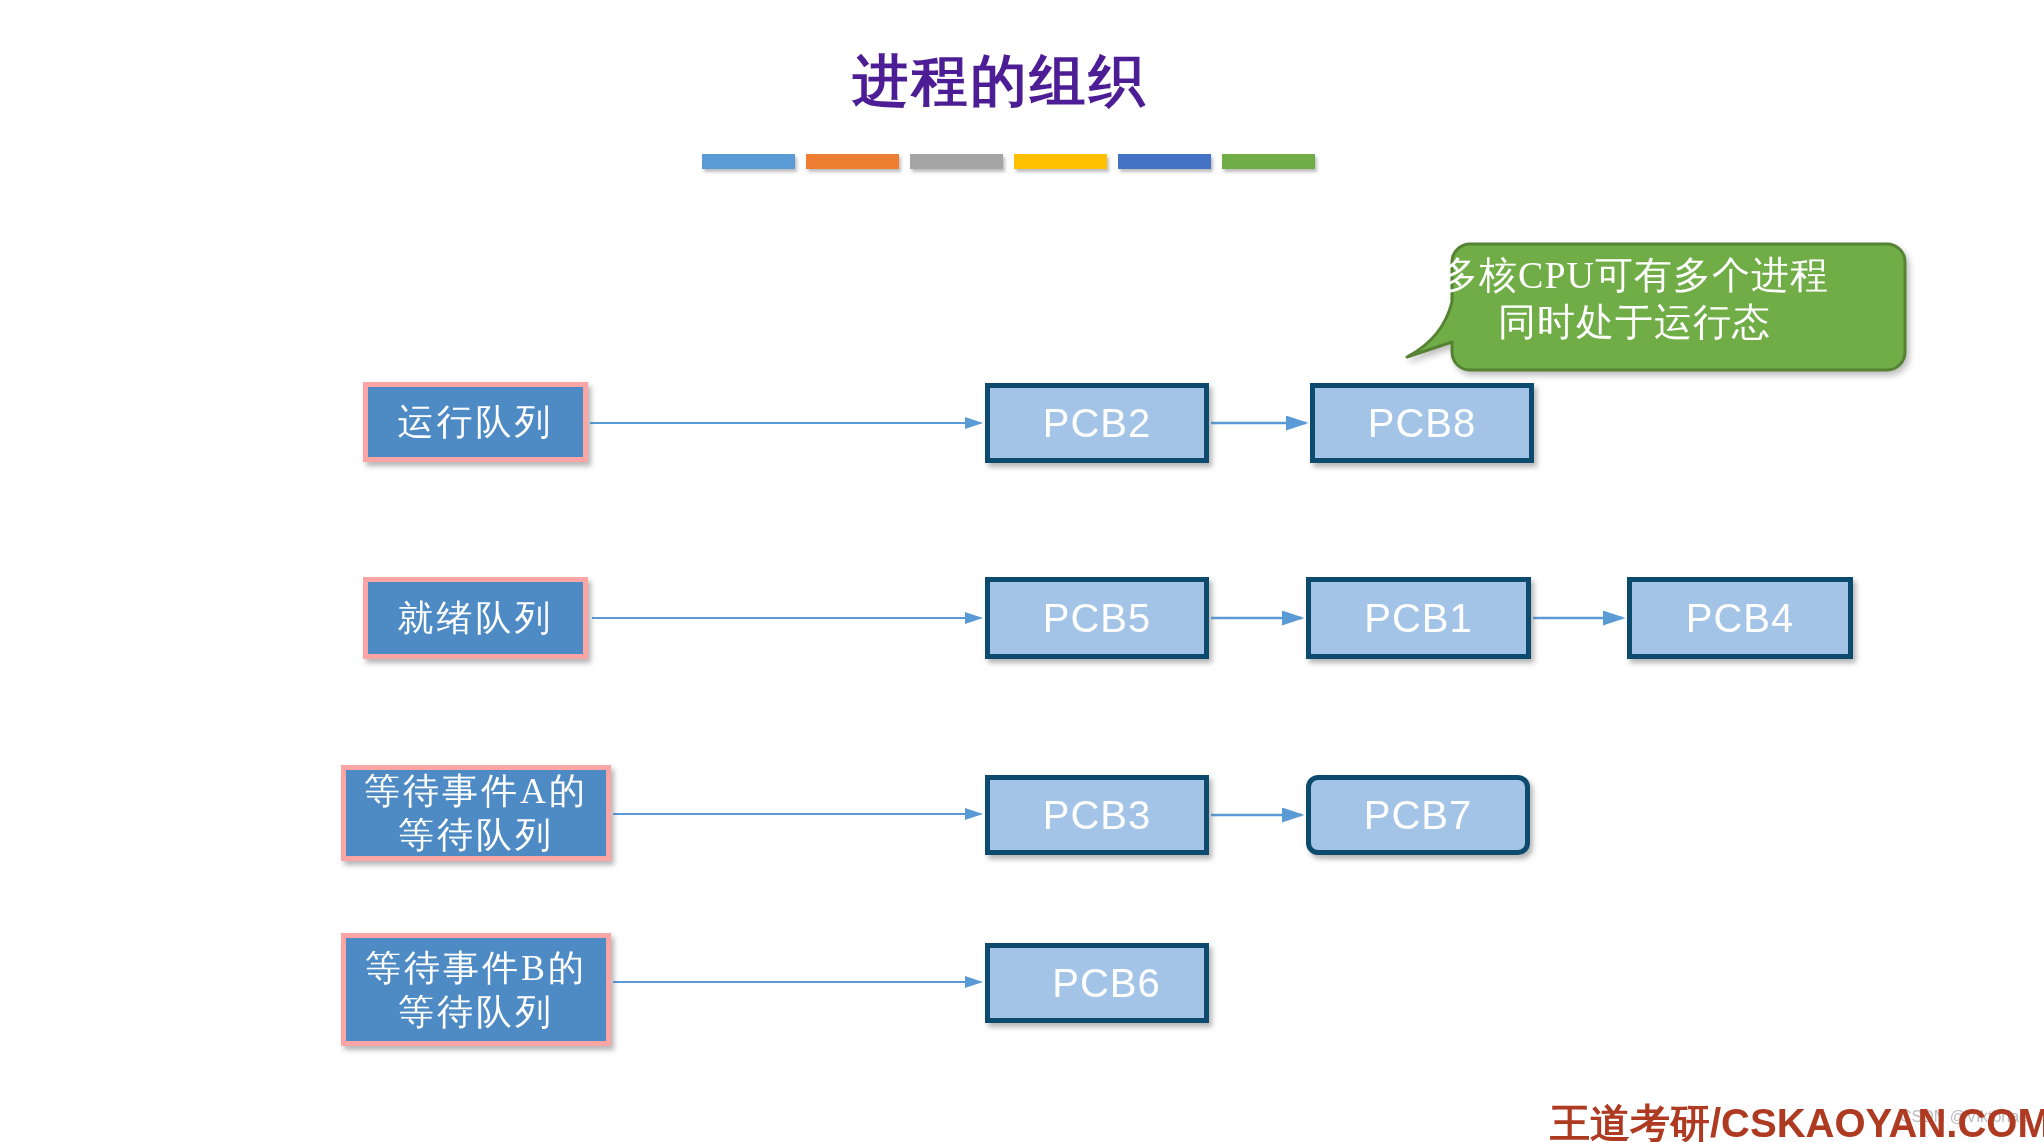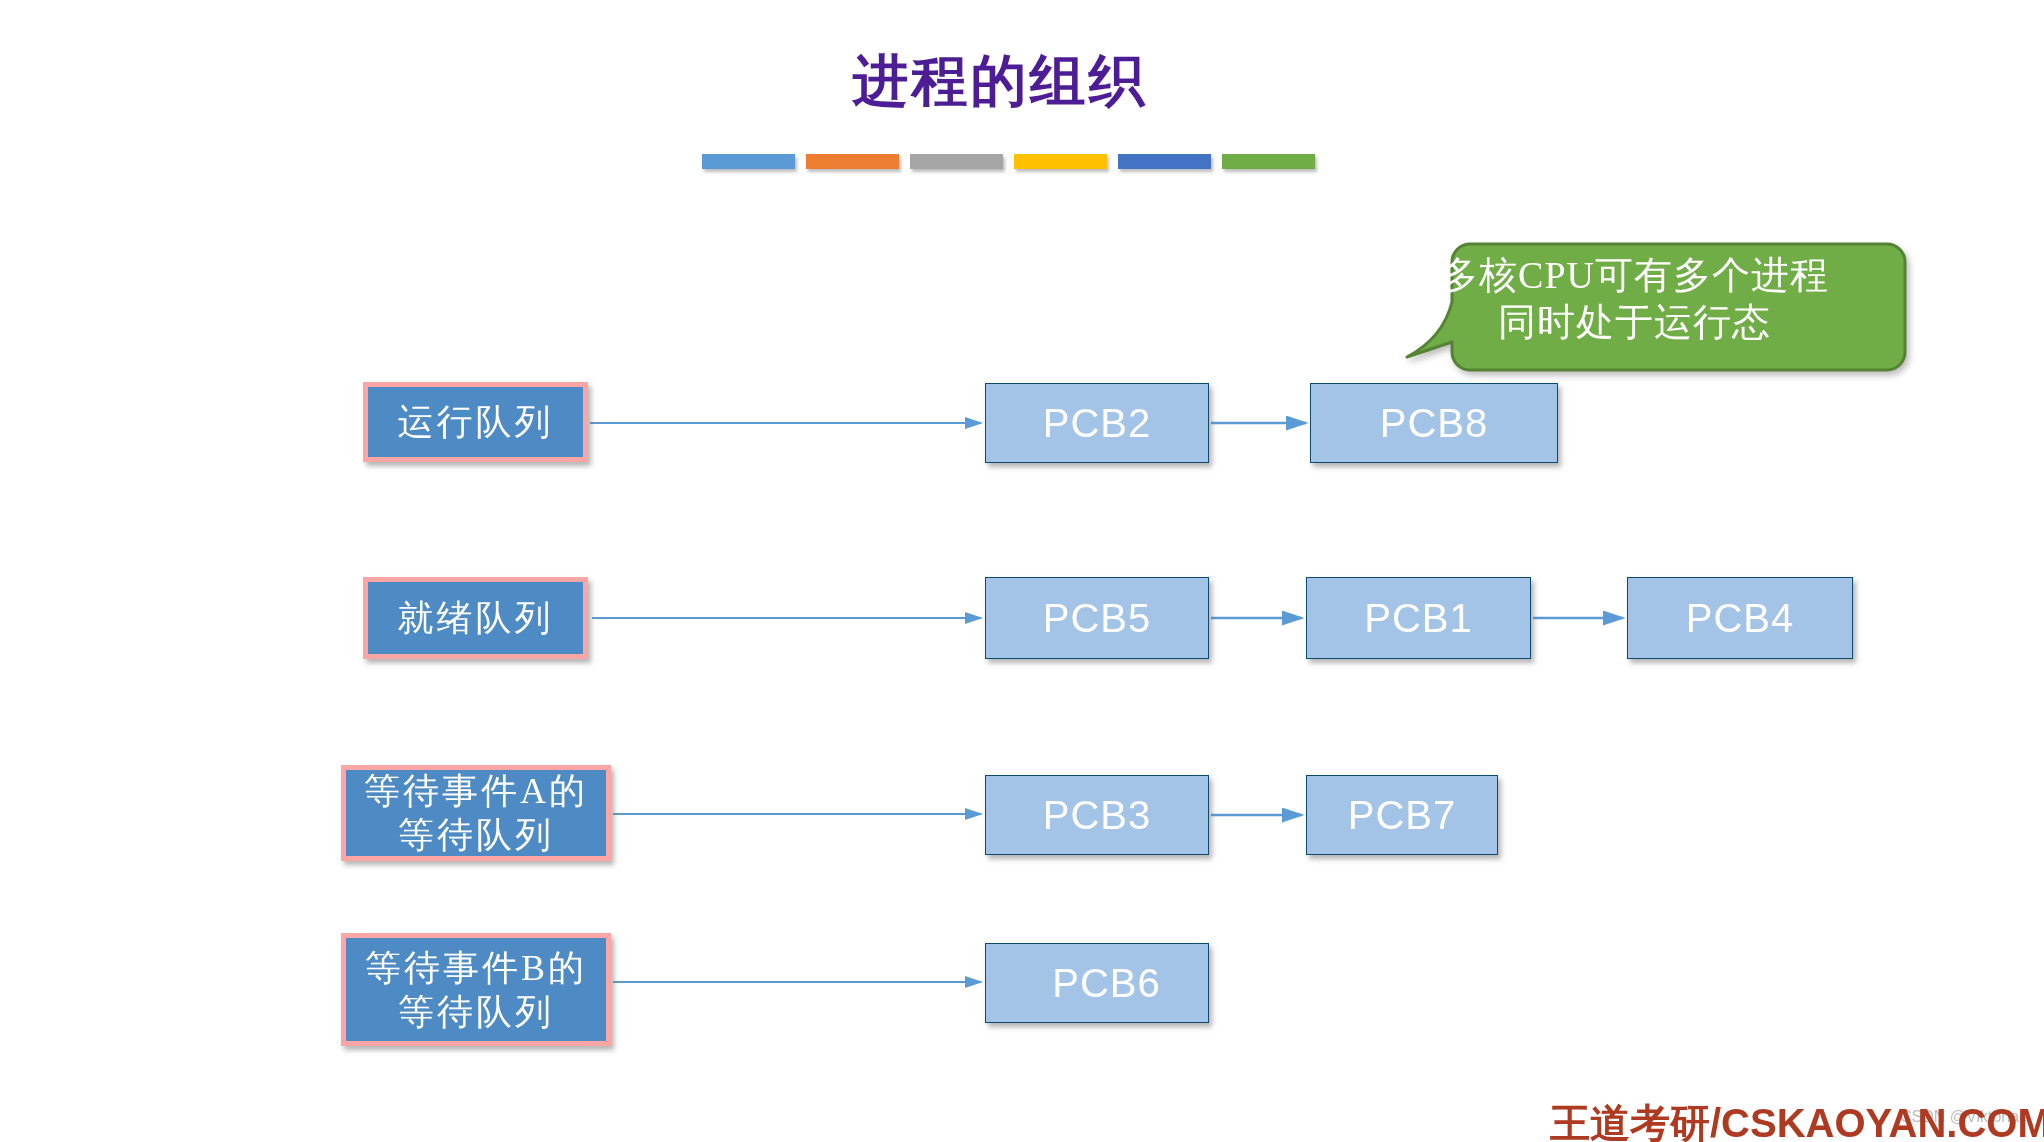--- a/index.html
+++ b/index.html
@@ -14,21 +14,21 @@
   .bars { position:absolute; left:702px; top:154px; display:flex; gap:11px; }
   .bar  { width:93px; height:15px; box-shadow:2px 3px 3px rgba(110,110,110,.45); }
 
   .qbox {
     position:absolute; background:#4E8BC5; border:5px solid #fca5a5; box-sizing:border-box;
     display:flex; flex-direction:column; align-items:center; justify-content:center;
     color:#ffffff; font-size:36px; letter-spacing:3px; line-height:44px; text-align:center;
     box-shadow:3px 4px 5px rgba(110,110,110,.5); z-index:1;
   }
   .pbox {
-    position:absolute; background:#A3C4E6; border:1px solid #0c4a6e; box-sizing:border-box;
+    position:absolute; background:#A3C4E6; border:5px solid #0c4a6e; box-sizing:border-box;
     display:flex; align-items:center; justify-content:center;
     color:#ffffff; font-family:"Liberation Sans", sans-serif; font-size:40px; letter-spacing:1px;
     box-shadow:3px 4px 5px rgba(110,110,110,.5); z-index:1;
   }
   .arrow-layer { position:absolute; left:0; top:0; z-index:0; pointer-events:none; }
 
   .callout-svg { position:absolute; left:1395px; top:238px; z-index:1;
                  filter:drop-shadow(3px 4px 3px rgba(110,110,110,.45)); }
   .callout-text {
     position:absolute; left:1407px; top:252px; width:455px; z-index:2;
@@ -97,36 +97,36 @@
     <span>等待队列</span>
   </div>
   <div class="qbox" style="left:341px; top:933px; width:270px; height:113px;">
     <span>等待事件B的</span>
     <span>等待队列</span>
   </div>
 
   <div class="pbox" style="left:985px;  top:383px; width:224px; height:80px;">
     <span>PCB2</span>
   </div>
-  <div class="pbox" style="left:1310px; top:383px; width:248px; height:80px;">
+  <div class="pbox" style="left:1310px; top:383px; width:224px; height:80px;">
     <span>PCB8</span>
   </div>
   <div class="pbox" style="left:985px;  top:577px; width:224px; height:82px;">
     <span>PCB5</span>
   </div>
   <div class="pbox" style="left:1306px; top:577px; width:225px; height:82px;">
     <span>PCB1</span>
   </div>
   <div class="pbox" style="left:1627px; top:577px; width:226px; height:82px;text-align:right;">
     <span>PCB4</span>
   </div>
   <div class="pbox" style="left:985px;  top:775px; width:224px; height:80px;">
     <span>PCB3</span>
   </div>
-  <div class="pbox" style="left:1306px; top:775px; width:192px; height:80px;">
+  <div class="pbox" style="left:1306px; top:775px; width:224px; height:80px;border-radius:12px;">
     <span>PCB7</span>
   </div>
   <div class="pbox" style="left:985px;  top:943px; width:224px; height:80px;padding-left:19px;">
     <span>PCB6</span>
   </div>
 
   <div class="watermark" style="color: rgb(188, 188, 188);">CSDN @Viktoriae</div>
   <div class="footer" style="color: rgb(174, 58, 33);">王道考研/CSKAOYAN.COM</div>
 
 </div>

